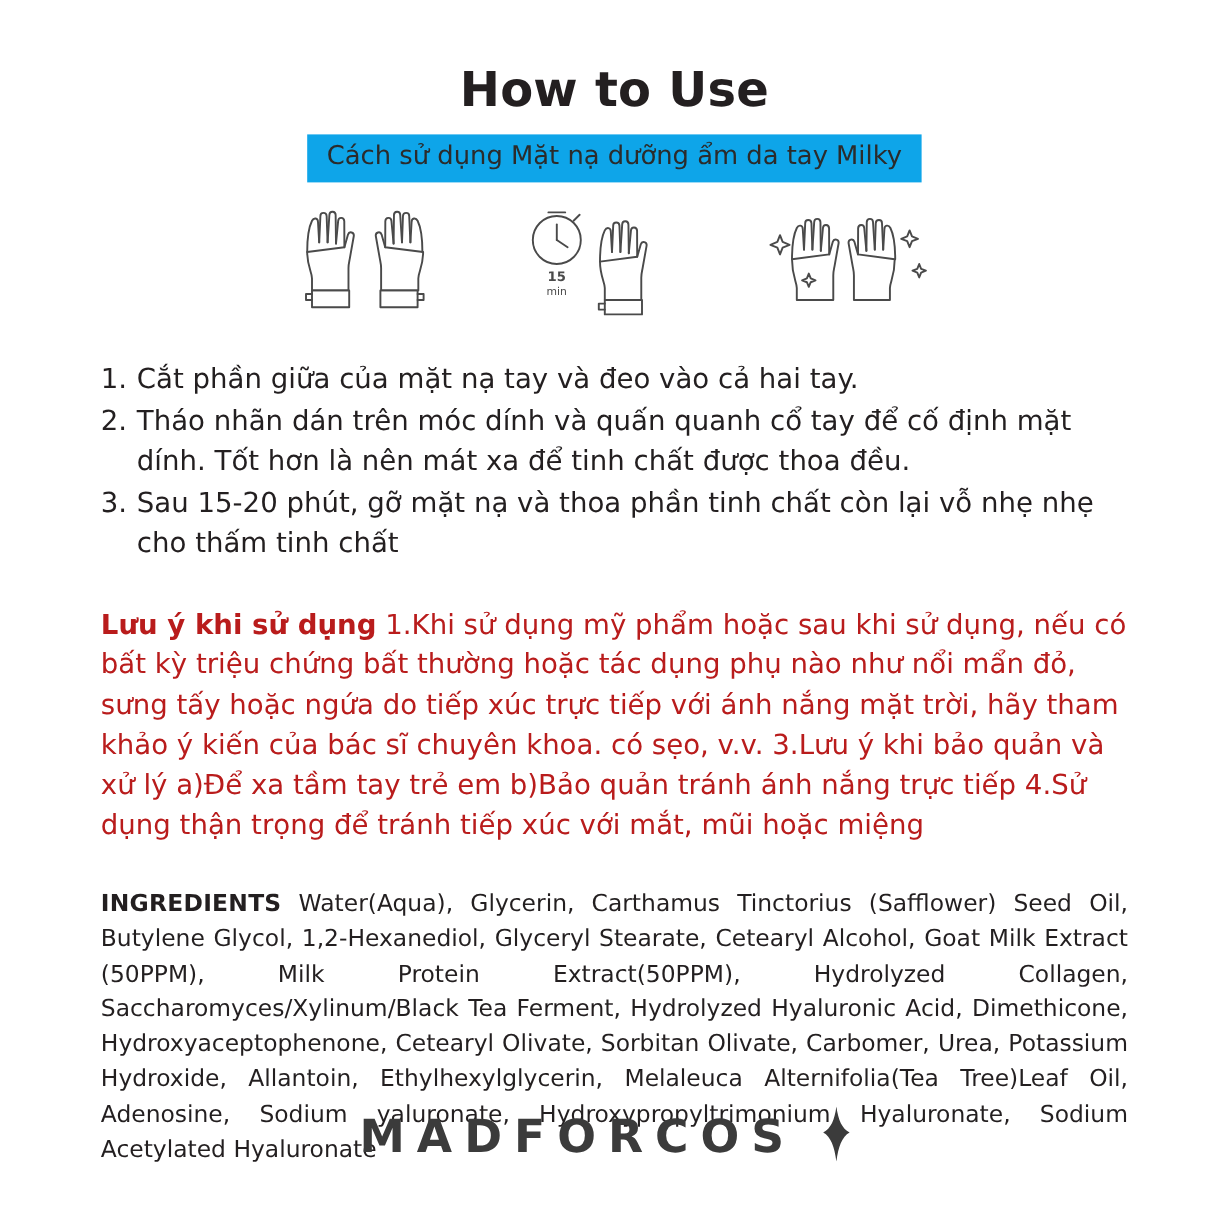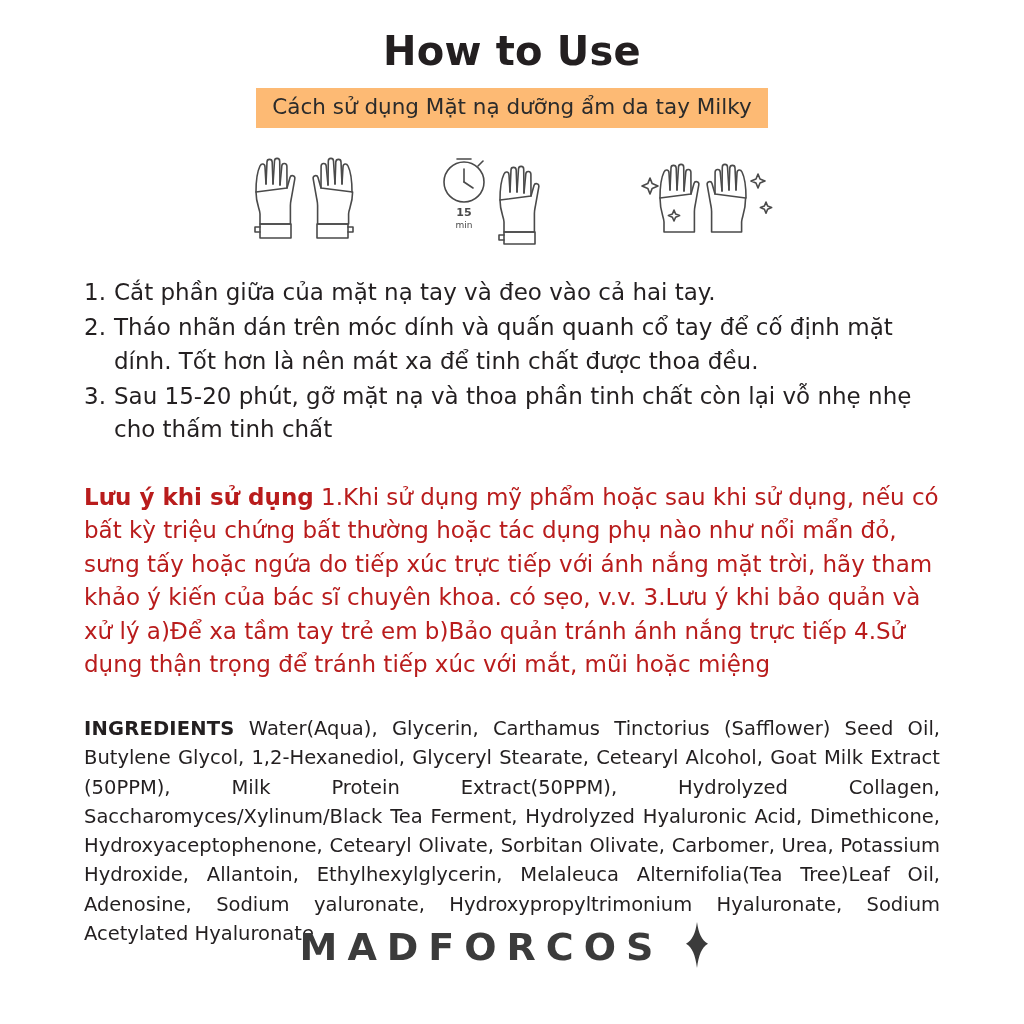--- a/index.html
+++ b/index.html
@@ -12,49 +12,49 @@
     background: #ffffff;
     font-family: "DejaVu Sans", "Liberation Sans", sans-serif;
     color: #231f20;
     overflow: hidden;
   }
   .page {
     width: 1024px;
     height: 1024px;
     position: relative;
     box-sizing: border-box;
-    padding: 18px 84px 0 84px;
+    padding: 42px 84px 0 84px;
     border-radius: 12px;
   }
   .title {
     text-align: center;
     font-size: 40px;
     font-weight: bold;
     letter-spacing: 0.2px;
     color: #231f20;
     margin: 10px 0 14px 0;
   }
   .subtitle-wrap {
     text-align: center;
     margin-bottom: 18px;
   }
   .subtitle {
     display: inline-block;
-    background: #fdba74;
+    background: #0ea5e9;
     color: #2b2b2b;
     font-size: 21.5px;
     padding: 6px 16px 7px 16px;
     line-height: 1.25;
   }
 
   
   .icons {
     display: flex;
     justify-content: center;
-    align-items: center;
+    align-items: flex-start;
     gap: 68px;
     height: 112px;
     margin: 6px 0 18px 0;
   }
   .icon-cell {
     display: flex;
     align-items: flex-end;
     justify-content: center;
   }
   .icon-cell svg {

